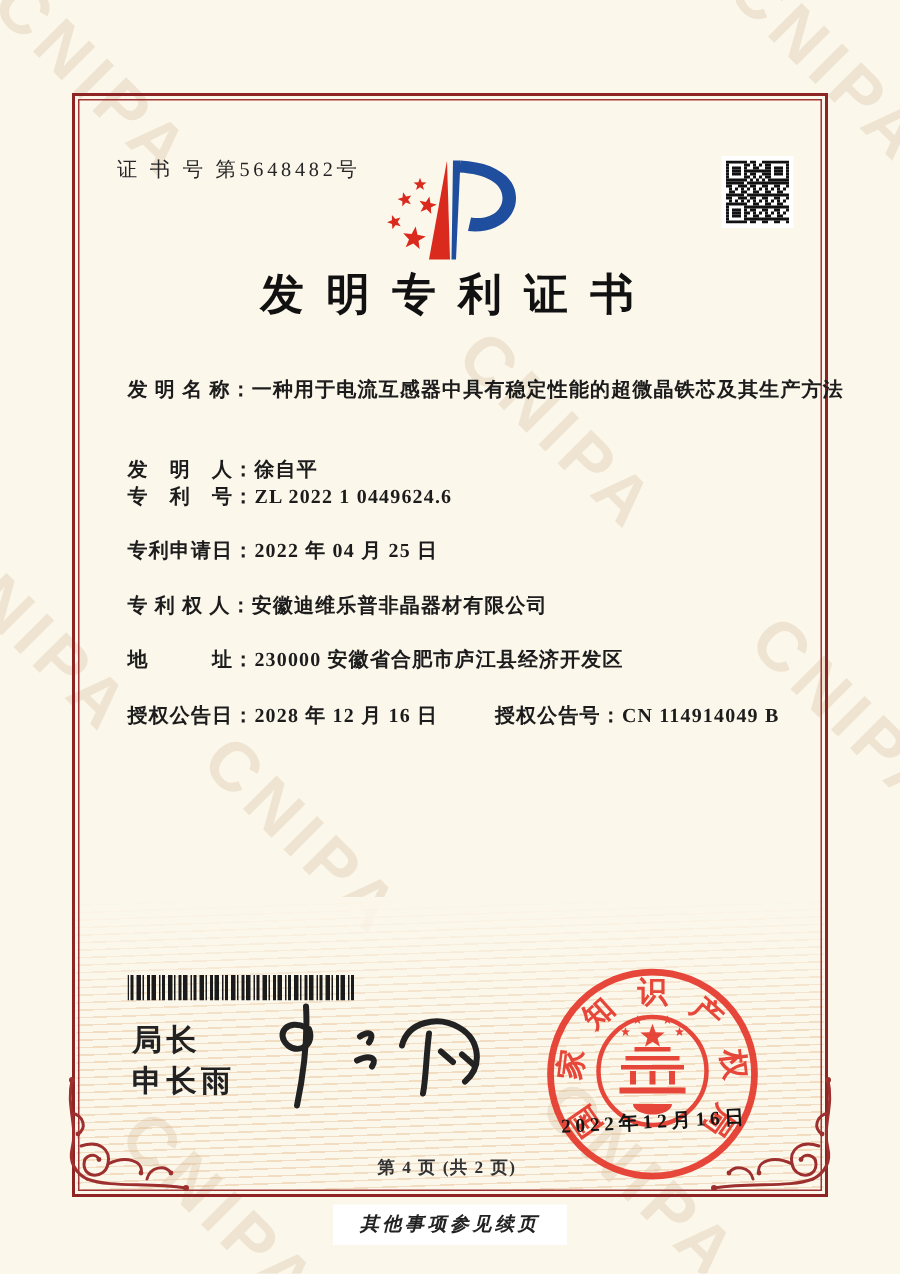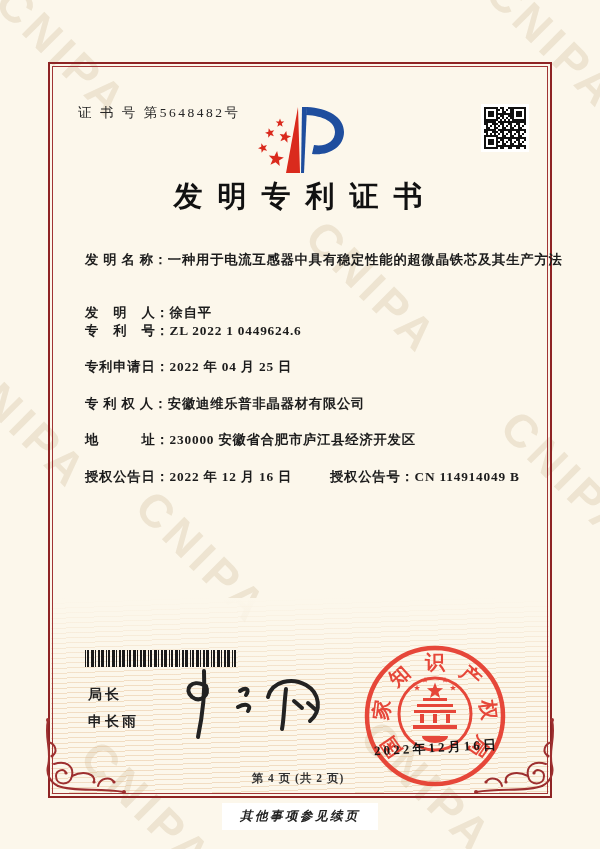--- a/index.html
+++ b/index.html
@@ -65,21 +65,21 @@
     position:absolute;left:85px;top:491px;width:434px;z-index:3;
     font-size:11.6px;font-style:italic;line-height:18.6px;
     letter-spacing:0.3px;color:#262626;
   }
   .law-text p{margin:0;text-indent:2em;}
   
   .barcode{position:absolute;left:85px;top:650px;z-index:3;line-height:0;}
   .director{
     position:absolute;left:88px;top:681px;z-index:3;
     font-family:"Liberation Sans","DejaVu Sans",sans-serif;
-    font-size:14px;font-weight:700;letter-spacing:3px;line-height:27px;color:#222;
+    font-size:20px;font-weight:700;letter-spacing:3px;line-height:27px;color:#222;
   }
   .signature{position:absolute;left:168px;top:663px;z-index:4;}
   .seal{position:absolute;left:362px;top:644px;z-index:5;}
   .page-info{
     position:absolute;left:48px;width:500px;top:771px;z-index:3;
     text-align:center;font-size:11.5px;font-weight:700;letter-spacing:1px;color:#333;
   }
   .footer-note-wrap{
     position:absolute;left:0;width:600px;top:803px;z-index:3;text-align:center;
   }
@@ -465,21 +465,21 @@
 <div class="field-row" style="top:358px">
   <span>专利申请日：</span><span>2022 年 04 月 25 日</span>
 </div>
 <div class="field-row" style="top:395px">
   <span>专 利 权 人：</span><span>安徽迪维乐普非晶器材有限公司</span>
 </div>
 <div class="field-row" style="top:431px">
   <span>地　　　址：</span><span>230000  安徽省合肥市庐江县经济开发区</span>
 </div>
 <div class="field-row" style="top:468px">
-  <span>授权公告日：</span><span>2022 年 12 月 16 日</span>
+  <span>授权公告日：</span><span>2028 年 12 月 16 日</span>
   <span class="pair2">
     <span>授权公告号：</span><span>CN 114914049 B</span>
   </span>
 </div>
 
 <div class="law-text">
 </div>
 
 <div class="barcode">
   <svg id="barcode-svg" width="156" height="17" viewBox="0 0 156 17">

